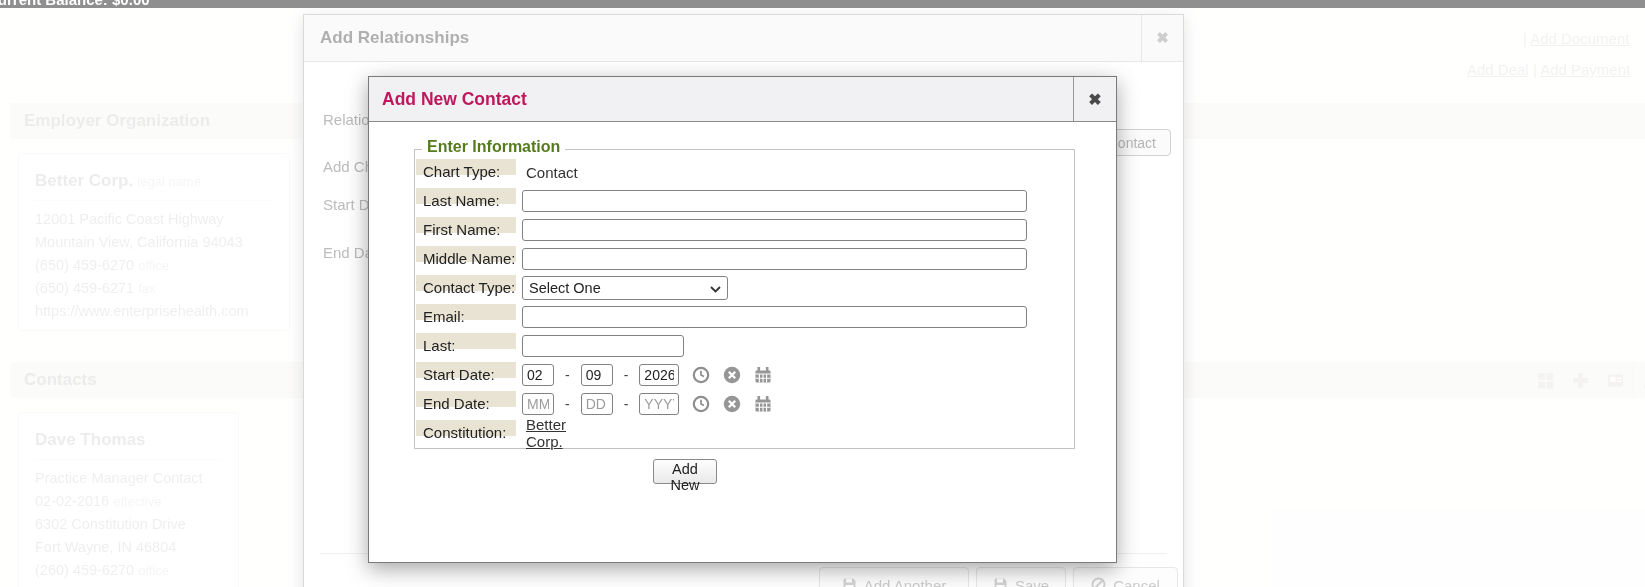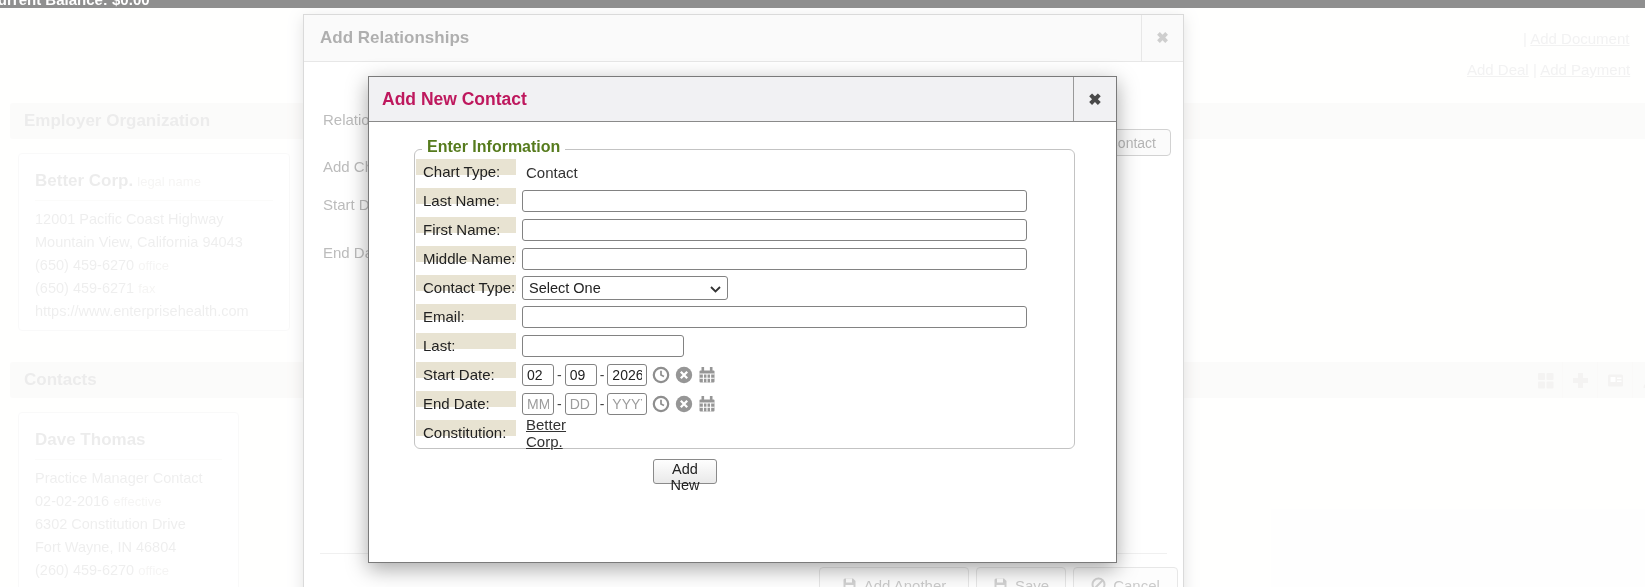--- a/index.html
+++ b/index.html
@@ -44,33 +44,33 @@
   .rlbl{position:absolute;left:19px;font-size:15px;color:#666;white-space:nowrap}
   .raddc{position:absolute;left:737px;top:114px;width:130px;height:27px;border:1px solid #999;border-radius:4px;background:#f6f6f6;font-size:14px;color:#555;text-align:right;padding-right:14px;box-sizing:border-box;font-family:inherit}
   .rdivider{position:absolute;left:16px;right:16px;top:538px;border-top:1px solid #dcdcdc}
   .rfbtn{position:absolute;top:552px;height:40px;border:1px solid #c8c8c8;border-radius:4px;background:#fbfbfb;color:#888;font-size:15px;display:flex;align-items:flex-start;justify-content:center;gap:7px;padding-top:9px;box-sizing:border-box;font-family:inherit}
 
   
   .mcon{left:368px;top:76px;width:749px;height:487px;border:1px solid #7a7a7a;box-shadow:0 6px 20px rgba(0,0,0,.35);z-index:40}
   .chdr{height:44px;background:#f1f1f3;border-bottom:1px solid #8a8a8a}
   .chdr .mttl{left:13px;color:#be185d;font-size:17.5px}
   .chdr .mx{width:42px;border-left:1px solid #999;color:#4a4a4a;font-size:16px}
-  .fieldset{position:absolute;left:45px;top:72px;width:659px;height:298px;border:1px solid #c3c3c3;border-radius:6px}
+  .fieldset{position:absolute;left:45px;top:72px;width:659px;height:298px;border:1px solid #c3c3c3;border-radius:0}
   .legend{position:absolute;left:7px;top:-12px;background:#fff;padding:0 5px;font-weight:bold;font-size:16px;color:#567b1d;white-space:nowrap}
   .frow{position:absolute;left:1px;height:26px}
   .flabel{position:absolute;left:0;top:0;width:100px;height:16px;background:#e8e3d2;font-size:15px;color:#222;line-height:26px;padding-left:7px;box-sizing:border-box;white-space:nowrap}
   .fval{position:absolute;left:106px;top:0;height:26px;display:flex;align-items:center}
   .statval{font-size:15px;color:#333;padding-left:4px}
   .ti{height:22px;border:1px solid #828282;border-radius:3px;font-size:14px;padding:0 4px;box-sizing:border-box;font-family:inherit;color:#222;background:#fff}
   .ti::placeholder{color:#9c9c9c;opacity:1}
   .wide{width:505px}
   .phone{width:162px}
   .selbox{position:relative;width:206px;height:24px;border:1px solid #828282;border-radius:3px;display:flex;align-items:center;padding-left:6px;box-sizing:border-box;font-size:14.5px;color:#222;background:#fff;cursor:pointer}
   .selbox svg{position:absolute;right:6px;top:9px}
-  .dgroup{display:flex;align-items:center;gap:2px}
+  .dgroup{display:flex;align-items:center;gap:10px}
   .dmm{width:32px}.ddd{width:32px}.dyy{width:40px}
   .dsep{color:#444;font-size:14px;margin:0 1px}
   .dico{display:flex;align-items:center;margin-left:3px;cursor:pointer}
   .dico:first-of-type{margin-left:7px}
   .orglink{font-size:15px;color:#333;text-decoration:underline;cursor:pointer;padding-left:4px}
   .addnew{position:absolute;left:284px;top:382px;width:64px;height:25px;border:1px solid #8a8a8a;border-radius:3px;background:linear-gradient(#fefefe,#e9e9e9);font-size:14.5px;color:#222;font-family:inherit;cursor:pointer}
 </style>
 </head>
 <body>
 

